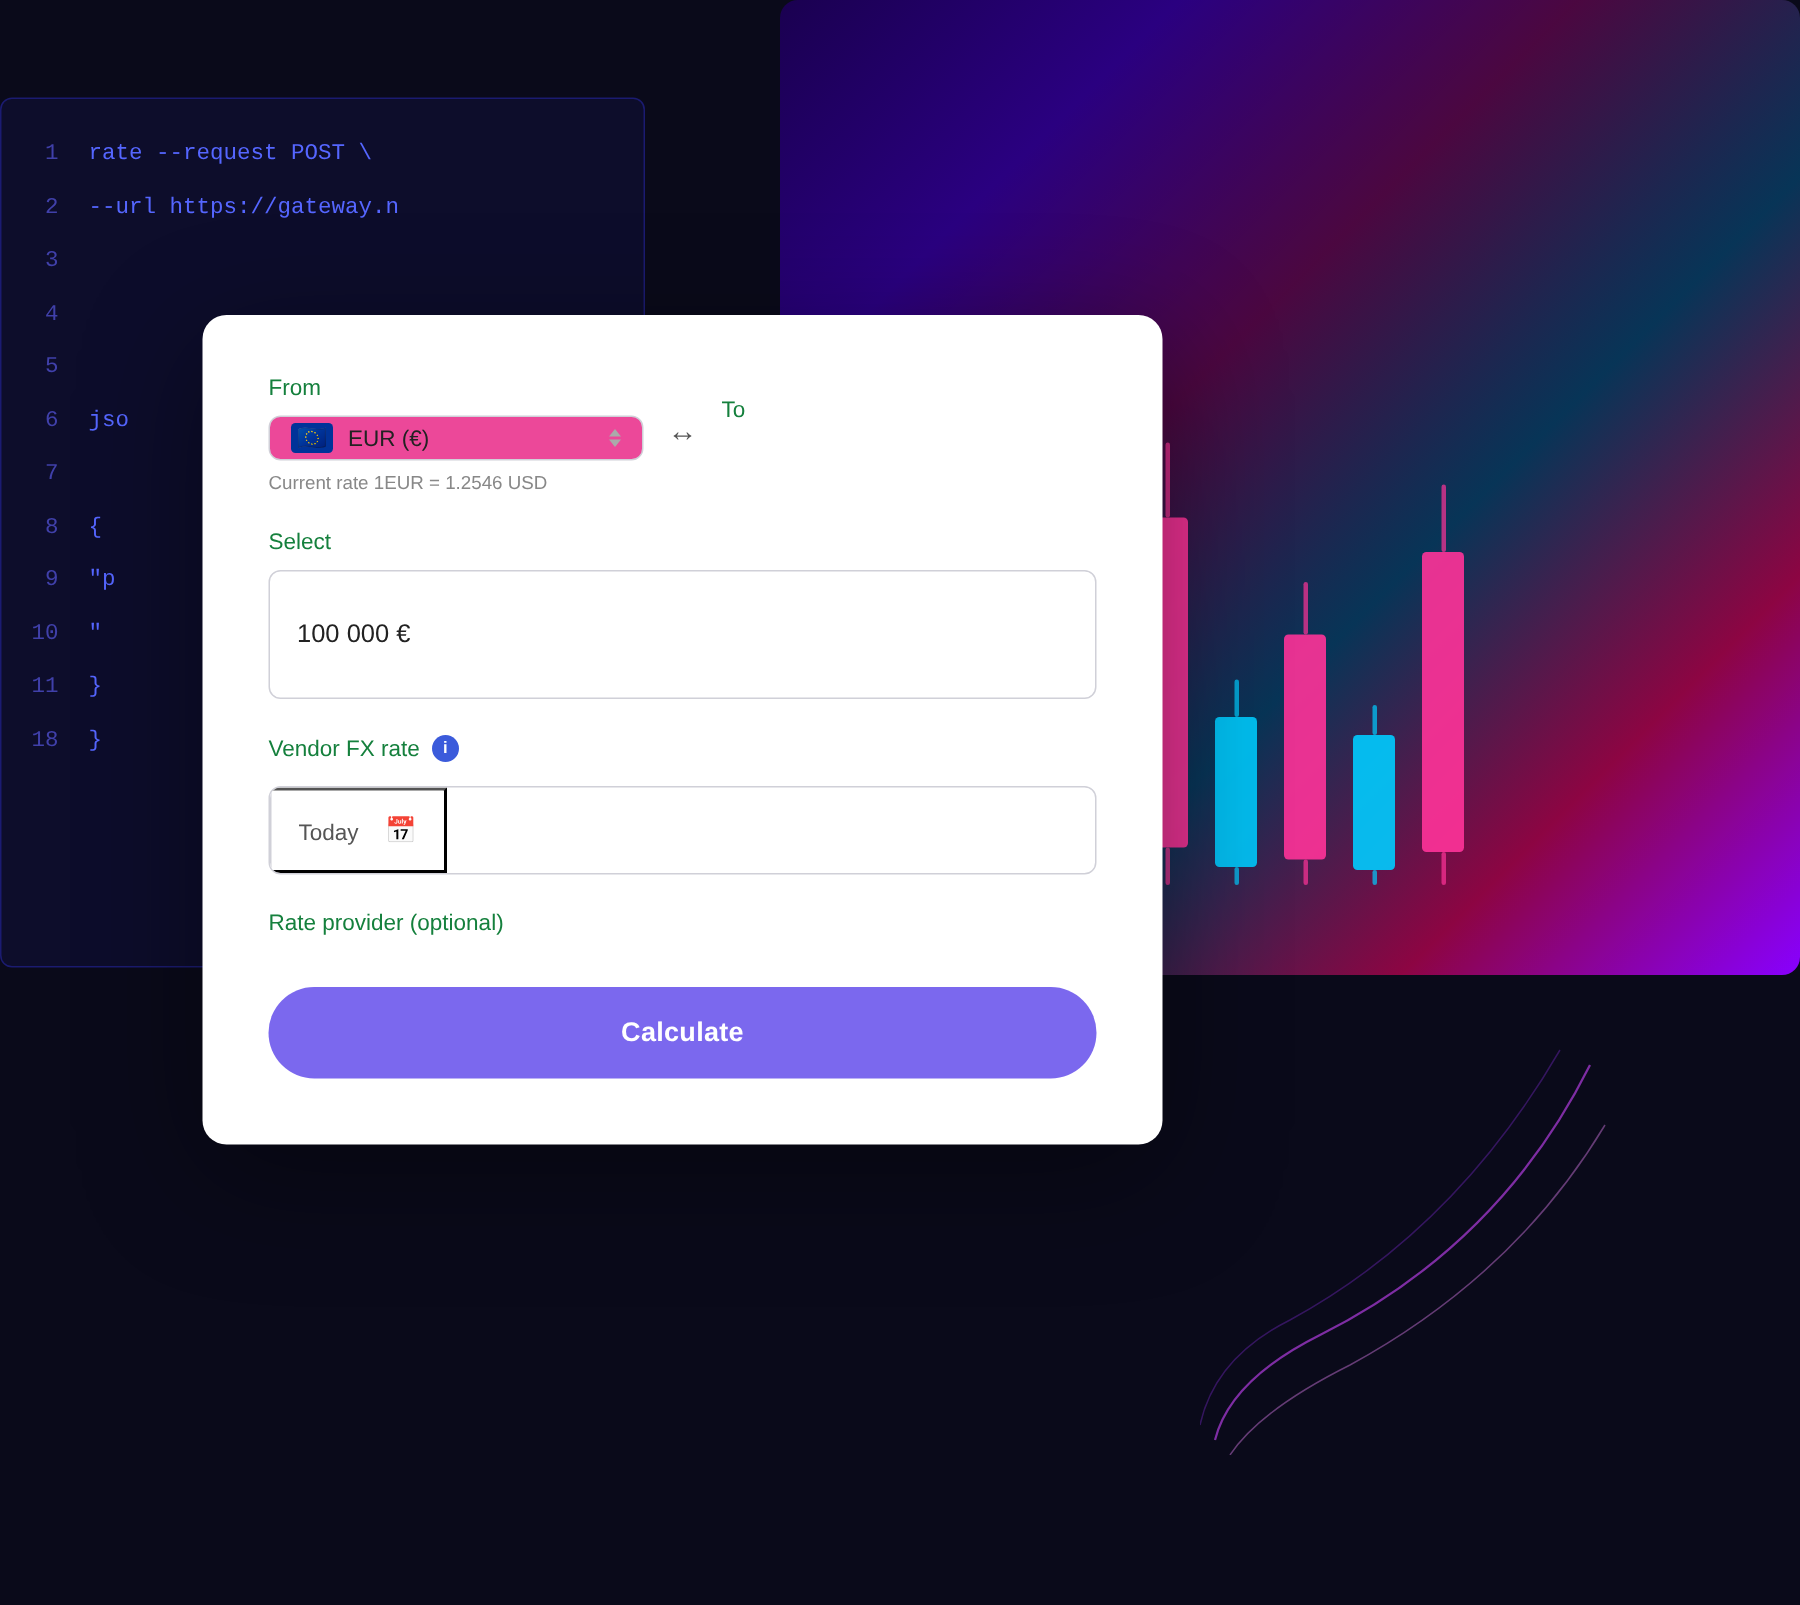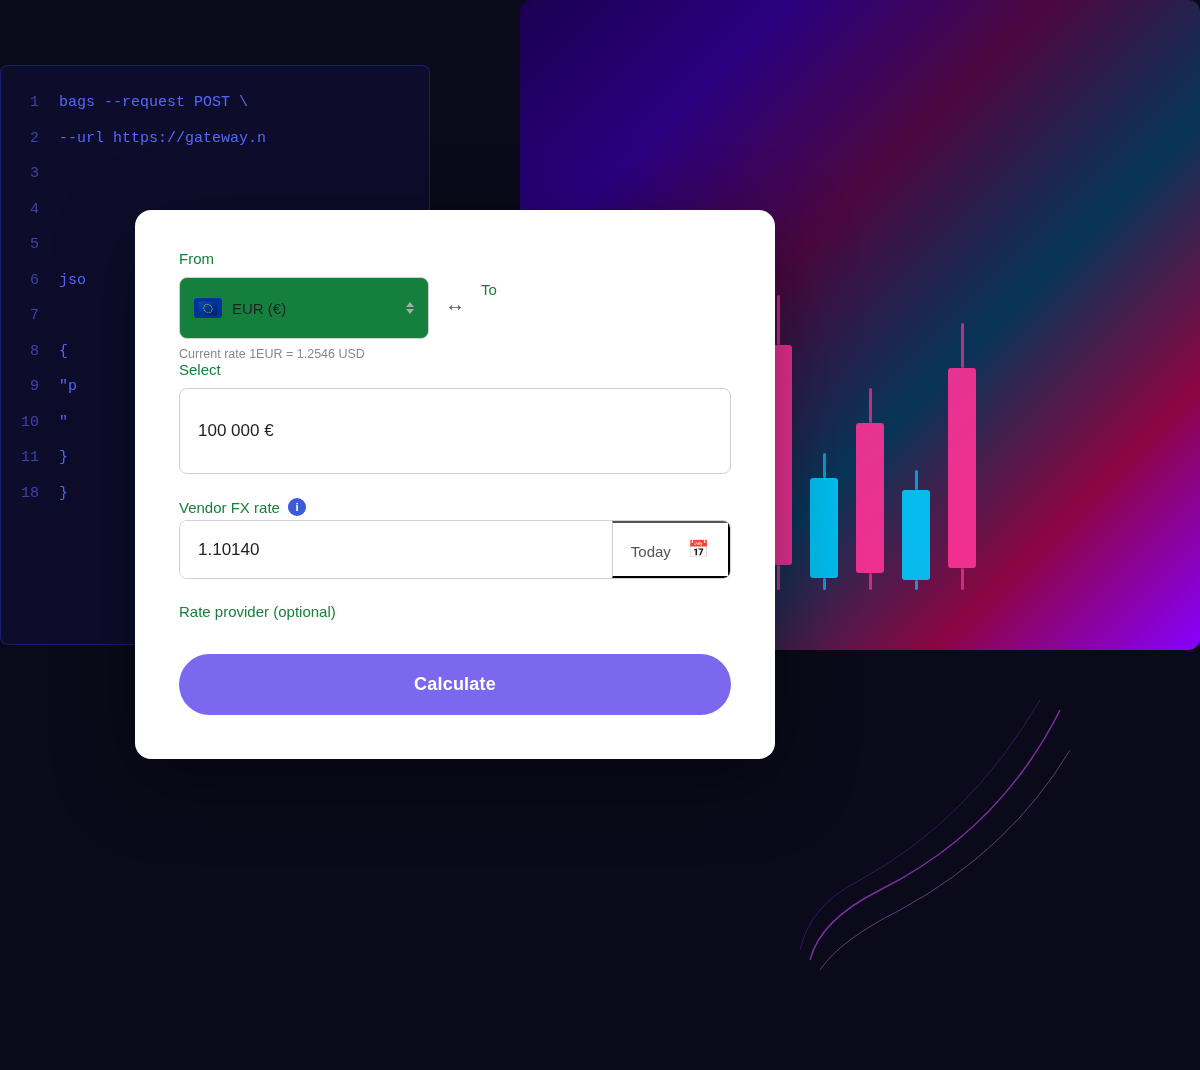--- a/index.html
+++ b/index.html
@@ -125,23 +125,23 @@
       color: #15803d;
       margin-bottom: 10px;
     }
 
     .currency-select {
       display: flex;
       align-items: center;
       justify-content: space-between;
       border: 1.5px solid #d0d0d8;
       border-radius: 8px;
-      padding: 20px 14px;
+      padding: 4px 14px;
       cursor: pointer;
-      background: #15803d;
+      background: #ec4899;
       user-select: none;
     }
 
     .currency-flag {
       width: 28px;
       height: 20px;
       border-radius: 3px;
       margin-right: 10px;
       display: inline-block;
       vertical-align: middle;
@@ -185,20 +185,21 @@
       margin: 0 16px;
       margin-top: 20px;
       color: #555;
       font-size: 20px;
       cursor: pointer;
     }
 
     .rate-info {
       font-size: 12.5px;
       color: #888;
+      margin-bottom: 24px;
       margin-top: 6px;
     }
 
     
     .field-section {
       margin-bottom: 24px;
     }
 
     .text-input {
       width: 100%;
@@ -211,21 +212,21 @@
       outline: none;
       font-family: inherit;
       background: #fff;
     }
 
     
     .fx-label-row {
       display: flex;
       align-items: center;
       gap: 8px;
-      margin-bottom: 4px;
+      margin-bottom: 16px;
     }
 
     .info-icon {
       width: 18px;
       height: 18px;
       background: #3b5bdb;
       border-radius: 50%;
       display: inline-flex;
       align-items: center;
       justify-content: center;
@@ -338,21 +339,21 @@
       align-items: center;
     }
   </style>
 </head>
 <body>
 
 <div class="code-panel">
   <div id="code-lines">
       <div class="code-line">
         <span class="line-num">1</span>
-        <span class="line-code">bags --request POST \</span>
+        <span class="line-code">rate --request POST \</span>
       </div>
       <div class="code-line">
         <span class="line-num">2</span>
         <span class="line-code">  --url https://gateway.n</span>
       </div>
       <div class="code-line">
         <span class="line-num">3</span>
       </div>
       <div class="code-line">
         <span class="line-num">4</span>
@@ -483,21 +484,20 @@
     <input class="text-input" type="text" value="100 000 €" style="">
   </div>
 
   
   <div class="field-section">
     <div class="fx-label-row">
       <span class="field-label" style="margin-bottom:0;">Vendor FX rate</span>
       <span class="info-icon">i</span>
     </div>
     <div class="fx-input-row">
-      <input class="fx-amount-input" type="text" value="1.10140" style="">
       <button class="fx-date-btn">
         <span>Today</span>
         <span class="calendar-icon">📅</span>
       </button>
     </div>
   </div>
 
   
   <div class="field-section">
     <div class="field-label">Rate provider (optional)</div>

